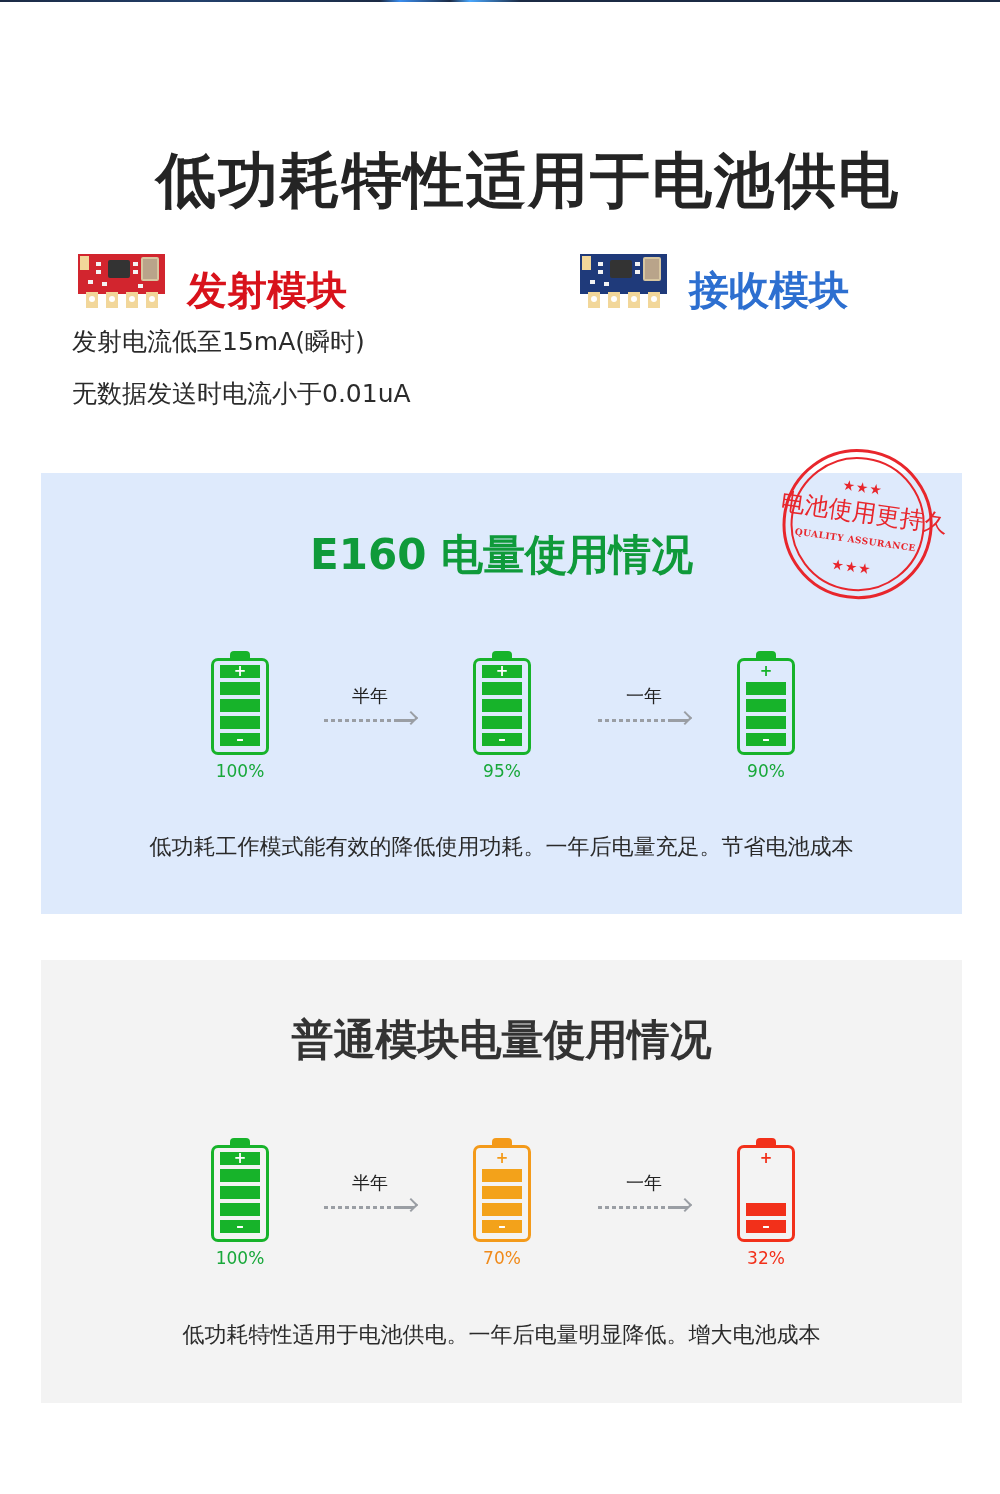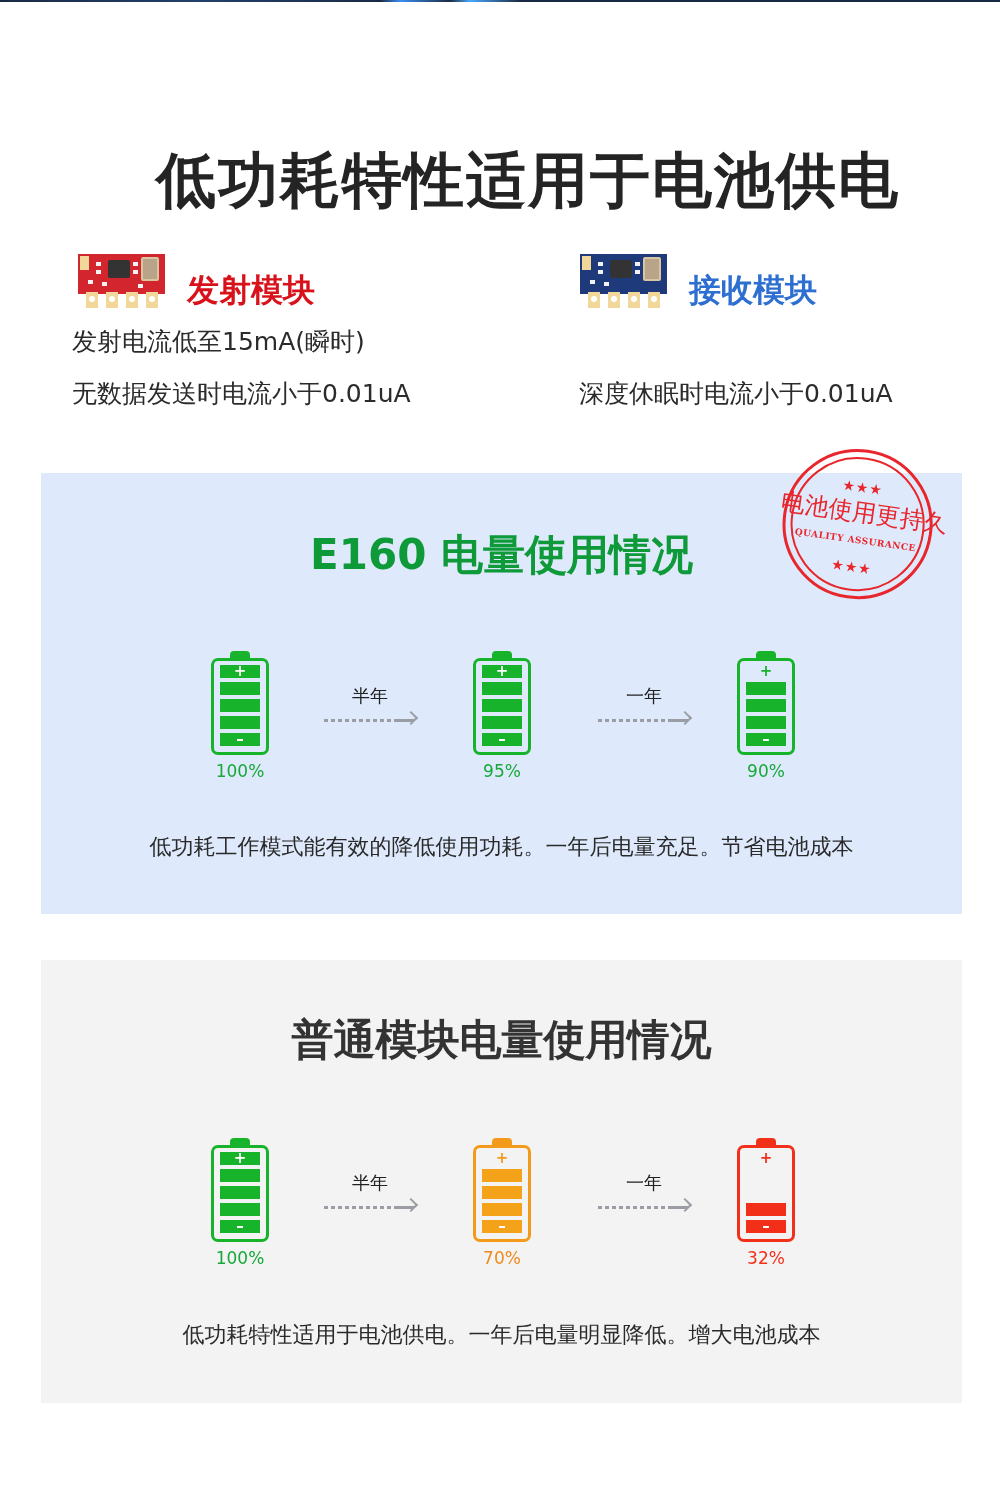--- a/index.html
+++ b/index.html
@@ -7,21 +7,21 @@
   body { position: relative; font-family: "DejaVu Sans", "Liberation Sans", sans-serif; color: #222; }
   .topbar { position: absolute; left: 0; top: 0; width: 1000px; height: 2px;
     background: linear-gradient(90deg,#1b2a44 0%,#22406b 20%,#1b2a44 38%,#3a8ef0 40%,#1b2a44 45%,#4aa8ff 47%,#1b2a44 52%,#1b2a44 100%); }
   .main-title { position: absolute; left: 0; top: 118px; width: 900px; text-align: right;
     font-size: 60px; font-weight: bold; color: #242424; letter-spacing: 2px; line-height: 76px; margin-top: 24px; }
 
   .module { position: absolute; top: 252px; }
   .module.tx { left: 78px; }
   .module.rx { left: 580px; }
   .module .head { display: flex; align-items: flex-end; height: 56px; }
-  .module .head .label { font-size: 32px; font-weight: bold; margin-left: 22px; line-height: 40px; margin-bottom: -2px; }
+  .module .head .label { font-size: 40px; font-weight: bold; margin-left: 22px; line-height: 40px; margin-bottom: -2px; }
   .module.tx .label { color: #d8121b; }
   .module.rx .label { color: #2d6fd0; }
   .module .line { font-size: 25px; color: #2b2b2b; line-height: 30px; white-space: nowrap; }
   .module .line1 { position: absolute; top: 75px; left: -6px; }
   .module .line2 { position: absolute; top: 127px; left: -6px; }
   .module.rx .line1, .module.rx .line2 { left: -1px; }
 
   .pcb { position: relative; width: 87px; height: 54px; }
   .pcb .board { position: absolute; left: 0; top: 0; width: 87px; height: 40px; }
   .pcb .chip { position: absolute; left: 30px; top: 6px; width: 22px; height: 18px; background: #333; border-radius: 2px; }
@@ -128,21 +128,20 @@
       <div class="smd" style="left:55px;top:16px"></div>
       <div class="smd" style="left:10px;top:26px"></div>
       <div class="smd" style="left:24px;top:28px"></div>
       <div class="pin" style="left:8px"></div>
       <div class="pin" style="left:28px"></div>
       <div class="pin" style="left:48px"></div>
       <div class="pin" style="left:68px"></div>
     </div>
     <span class="label">接收模块</span>
   </div>
-  <p class="line line2">深度休眠时电流小于0.01uA</p>
 </section>
 
 <section class="panel e160">
   <h2 class="panel-title">E160 电量使用情况</h2>
 
   <div class="battery green" style="left:170px;top:178px">
     <div class="cap"></div>
     <div class="body">
       <div class="plus on cell" style="top:4px">+</div>
       <div class="cell" style="top:21px"></div>

